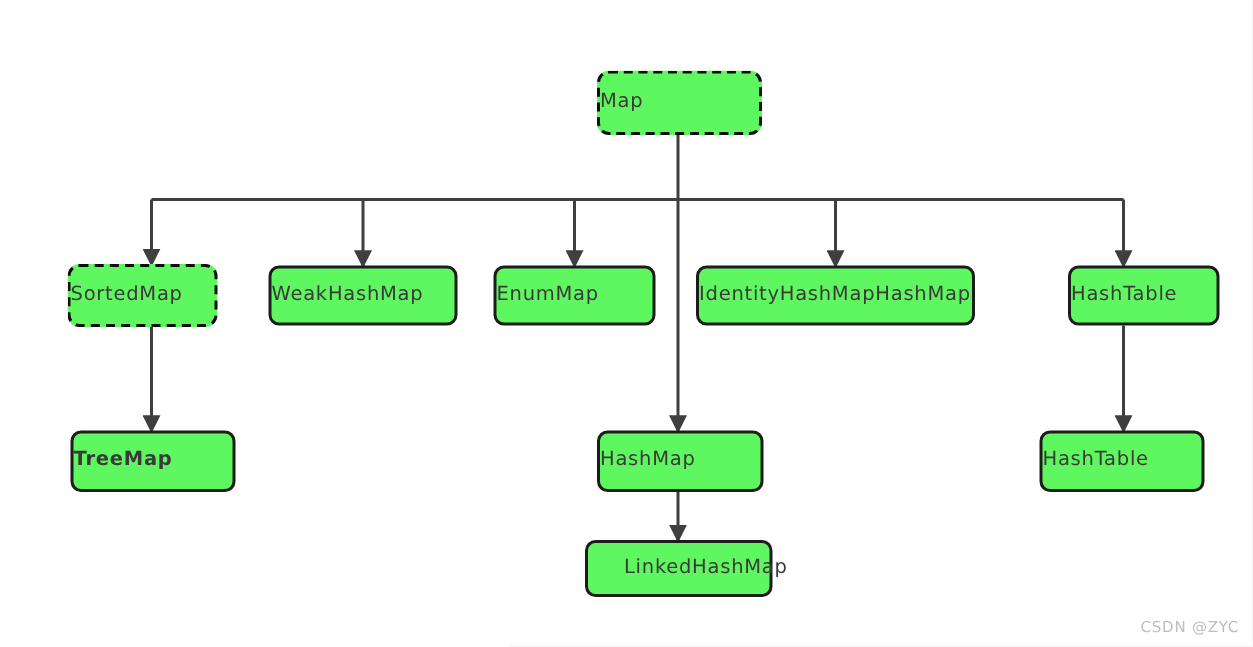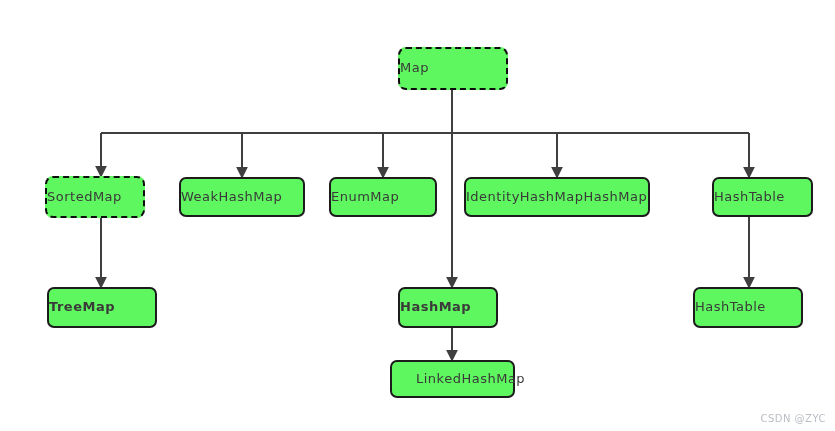--- a/index.html
+++ b/index.html
@@ -24,21 +24,21 @@
     color: var(--watermark, #b9bec4); font-size:10px; letter-spacing:0.5px;
   }
   
   #n-map            { left:398px; top:47px;  width:110px; height:43px; }
   #n-sortedmap      { left:45px;  top:176px; width:100px; height:42px; }
   #n-weakhashmap    { left:179px; top:177px; width:126px; height:40px; }
   #n-enummap        { left:329px; top:177px; width:108px; height:40px; }
   #n-identityhashmap{ left:464px; top:177px; width:186px; height:40px; }
   #n-hashtable      { left:695px; top:177px; width:101px; height:40px;margin-left:17px; }
   #n-treemap        { left:47px;  top:287px; width:110px; height:41px;font-weight:bold; }
-  #n-hashmap        { left:398px; top:287px; width:100px; height:41px;font-weight:bold; }
+  #n-hashmap        { left:398px; top:287px; width:111px; height:41px; }
   #n-properties     { left:693px; top:287px; width:110px; height:41px; }
   #n-linkedhashmap  { left:390px; top:360px; width:125px; height:38px;padding-left:24px; }
 </style>
 </head>
 <body>
 
 <div class="canvas">
 
   <svg class="edges" viewBox="0 0 835 431" xmlns="http://www.w3.org/2000/svg">
     <defs>

